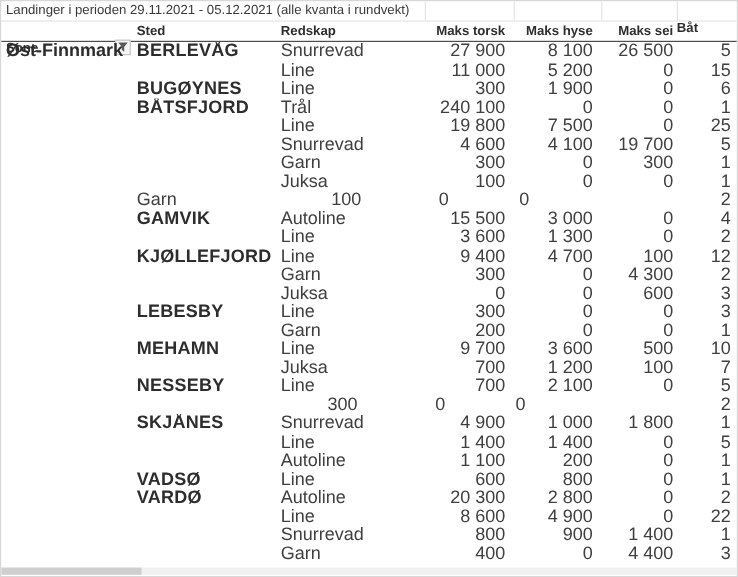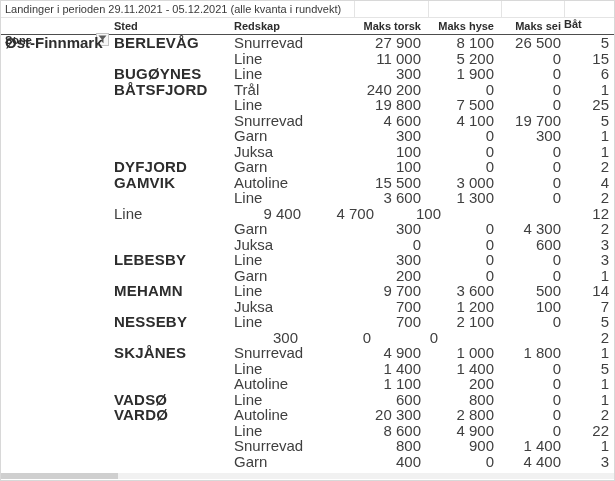--- a/index.html
+++ b/index.html
@@ -165,21 +165,21 @@
       <span class="c-torsk">300</span>
       <span class="c-hyse">1 900</span>
       <span class="c-sei">0</span>
       <span class="c-baat">6</span>
     </div>
 
     <div class="row">
       <span class="c-sone"></span>
       <span class="c-sted">BÅTSFJORD</span>
       <span class="c-redskap">Trål</span>
-      <span class="c-torsk">240 200</span>
+      <span class="c-torsk">240 100</span>
       <span class="c-hyse">0</span>
       <span class="c-sei">0</span>
       <span class="c-baat">1</span>
     </div>
 
     <div class="row">
       <span class="c-sone"></span>
       <span class="c-sted"></span>
       <span class="c-redskap">Line</span>
       <span class="c-torsk">19 800</span>
@@ -213,21 +213,20 @@
       <span class="c-sted"></span>
       <span class="c-redskap">Juksa</span>
       <span class="c-torsk">100</span>
       <span class="c-hyse">0</span>
       <span class="c-sei">0</span>
       <span class="c-baat">1</span>
     </div>
 
     <div class="row">
       <span class="c-sone"></span>
-      <span class="c-sted">DYFJORD</span>
       <span class="c-redskap">Garn</span>
       <span class="c-torsk">100</span>
       <span class="c-hyse">0</span>
       <span class="c-sei">0</span>
       <span class="c-baat">2</span>
     </div>
 
     <div class="row">
       <span class="c-sone"></span>
       <span class="c-sted">GAMVIK</span>
@@ -243,20 +242,21 @@
       <span class="c-sted"></span>
       <span class="c-redskap">Line</span>
       <span class="c-torsk">3 600</span>
       <span class="c-hyse">1 300</span>
       <span class="c-sei">0</span>
       <span class="c-baat">2</span>
     </div>
 
     <div class="row">
       <span class="c-sone"></span>
+      <span class="c-sted">KJØLLEFJORD</span>
       <span class="c-redskap">Line</span>
       <span class="c-torsk">9 400</span>
       <span class="c-hyse">4 700</span>
       <span class="c-sei">100</span>
       <span class="c-baat">12</span>
     </div>
 
     <div class="row">
       <span class="c-sone"></span>
       <span class="c-sted"></span>
@@ -297,21 +297,21 @@
       <span class="c-baat">1</span>
     </div>
 
     <div class="row">
       <span class="c-sone"></span>
       <span class="c-sted">MEHAMN</span>
       <span class="c-redskap">Line</span>
       <span class="c-torsk">9 700</span>
       <span class="c-hyse">3 600</span>
       <span class="c-sei">500</span>
-      <span class="c-baat">14</span>
+      <span class="c-baat">10</span>
     </div>
 
     <div class="row">
       <span class="c-sone"></span>
       <span class="c-sted"></span>
       <span class="c-redskap">Juksa</span>
       <span class="c-torsk">700</span>
       <span class="c-hyse">1 200</span>
       <span class="c-sei">100</span>
       <span class="c-baat">7</span>

